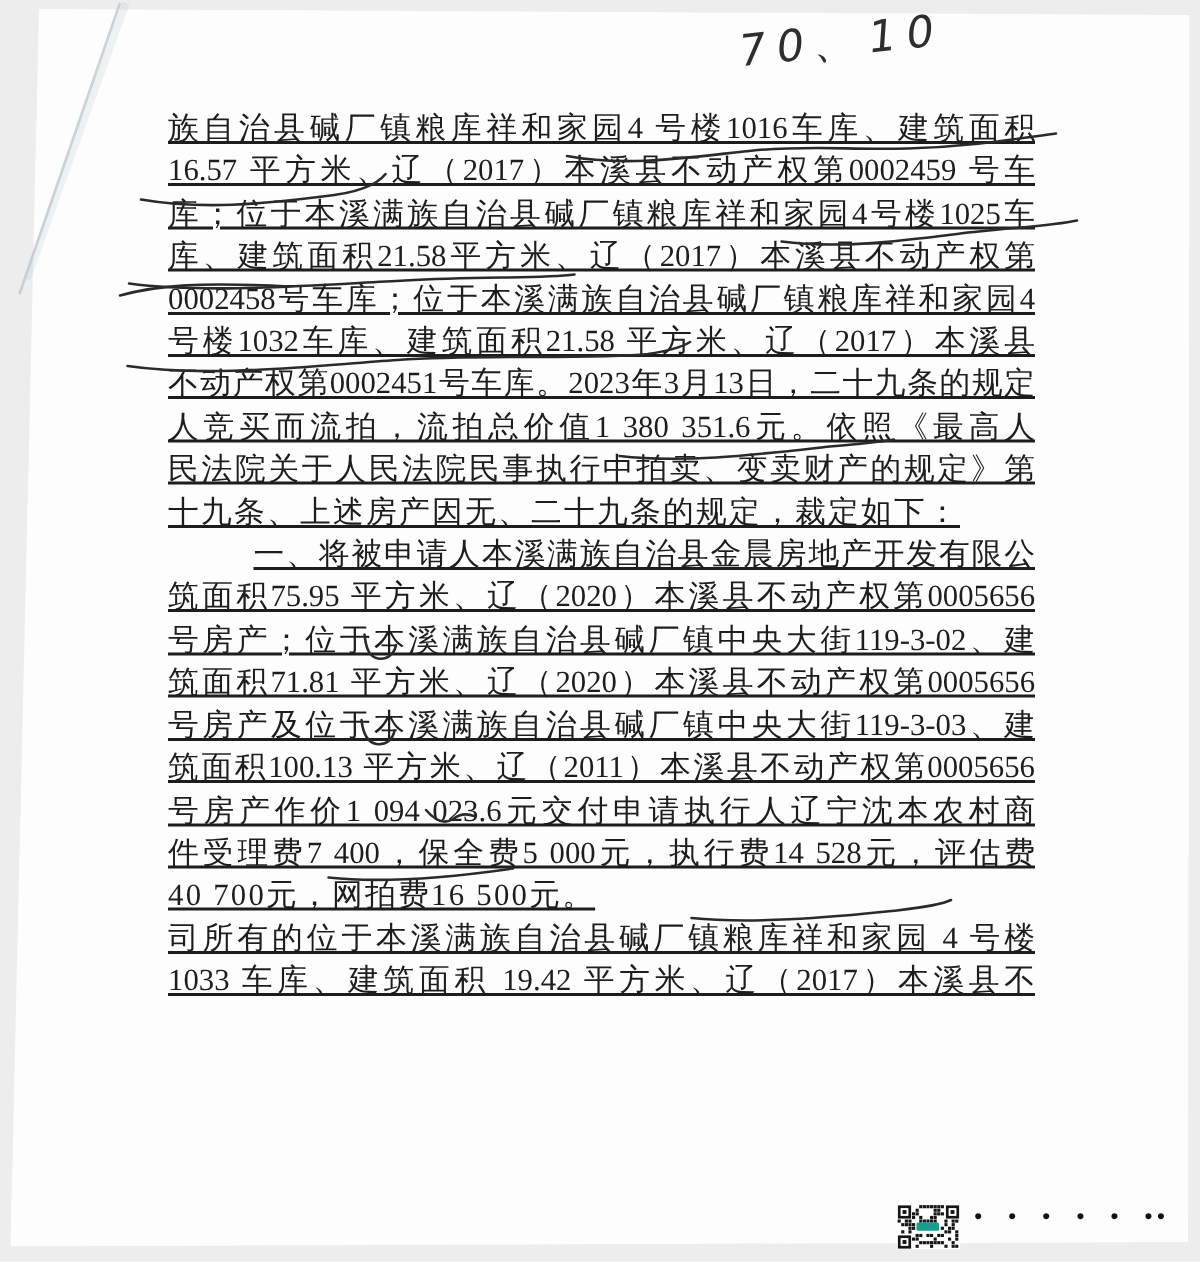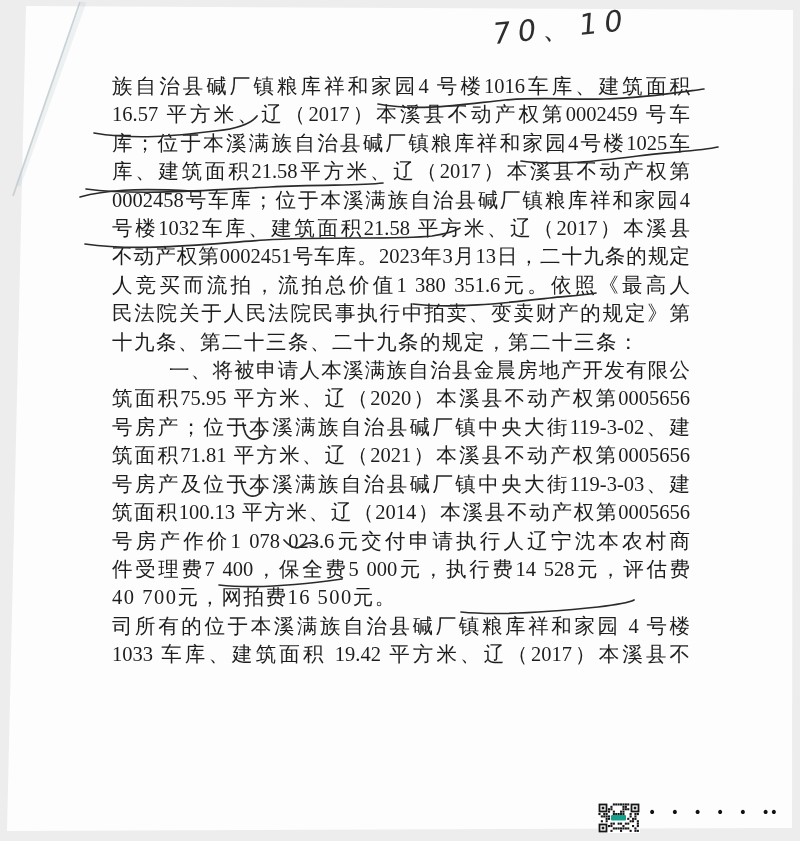--- a/index.html
+++ b/index.html
@@ -25,21 +25,21 @@
     transform:rotate(-6deg) skewX(-10deg);
     white-space:nowrap;
   }
   .doc-body{
     position:absolute;left:112px;top:72px;width:578px;
     font-size:20.5px;line-height:28.42px;color:#1d1d1d;
     text-align:justify;
   }
   .doc-body .line{
     height:28.42px;white-space:nowrap;
-    text-align:justify;text-align-last:justify;
+    text-align:justify;text-align-last:justify;text-decoration:underline;
   }
   .doc-body .line.short{text-align-last:left;letter-spacing:1.5px;white-space:normal;}
   .doc-body .line.indent{text-indent:57px;}
   .qr{
     position:absolute;left:598px;top:803px;width:42px;height:30px;
   }
   .dots{
     position:absolute;left:648px;top:804px;
     font-family:"DejaVu Sans",sans-serif;
     font-size:14px;color:#111;word-spacing:10px;
@@ -63,28 +63,28 @@
   <div class="doc-body">
       <div class="line">族自治县碱厂镇粮库祥和家园4 号楼1016车库、建筑面积</div>
       <div class="line">16.57 平方米、辽（2017）本溪县不动产权第0002459 号车</div>
       <div class="line">库；位于本溪满族自治县碱厂镇粮库祥和家园4号楼1025车</div>
       <div class="line">库、建筑面积21.58平方米、辽（2017）本溪县不动产权第</div>
       <div class="line">0002458号车库；位于本溪满族自治县碱厂镇粮库祥和家园4</div>
       <div class="line">号楼1032车库、建筑面积21.58 平方米、辽（2017）本溪县</div>
       <div class="line">不动产权第0002451号车库。2023年3月13日，二十九条的规定</div>
       <div class="line">人竞买而流拍，流拍总价值1 380 351.6元。依照《最高人</div>
       <div class="line">民法院关于人民法院民事执行中拍卖、变卖财产的规定》第</div>
-      <div class="line short">十九条、第二十三条、二十九条的规定，第二十三条：</div>
+      <div class="line short">十九条、上述房产因无、二十九条的规定，裁定如下：</div>
       <div class="line indent">一、将被申请人本溪满族自治县金晨房地产开发有限公</div>
       <div class="line">筑面积75.95 平方米、辽（2020）本溪县不动产权第0005656</div>
       <div class="line">号房产；位于本溪满族自治县碱厂镇中央大街119-3-02、建</div>
-      <div class="line">筑面积71.81 平方米、辽（2021）本溪县不动产权第0005656</div>
+      <div class="line">筑面积71.81 平方米、辽（2020）本溪县不动产权第0005656</div>
       <div class="line">号房产及位于本溪满族自治县碱厂镇中央大街119-3-03、建</div>
-      <div class="line">筑面积100.13 平方米、辽（2014）本溪县不动产权第0005656</div>
-      <div class="line">号房产作价1 078 023.6元交付申请执行人辽宁沈本农村商</div>
+      <div class="line">筑面积100.13 平方米、辽（2011）本溪县不动产权第0005656</div>
+      <div class="line">号房产作价1 094 023.6元交付申请执行人辽宁沈本农村商</div>
       <div class="line">件受理费7 400，保全费5 000元，执行费14 528元，评估费</div>
       <div class="line short">40 700元，网拍费16 500元。</div>
       <div class="line">司所有的位于本溪满族自治县碱厂镇粮库祥和家园 4 号楼</div>
       <div class="line">1033 车库、建筑面积 19.42 平方米、辽（2017）本溪县不</div>
     </div>
 
   <svg class="ink-svg" viewBox="0 0 800 841" fill="none" stroke="#2a2a2a" stroke-width="1.7" stroke-linecap="round">
 
     <path d="M378 104 C420 112 465 104 505 100 C545 97 565 100 605 99 C645 98 675 93 704 89"></path>
 

